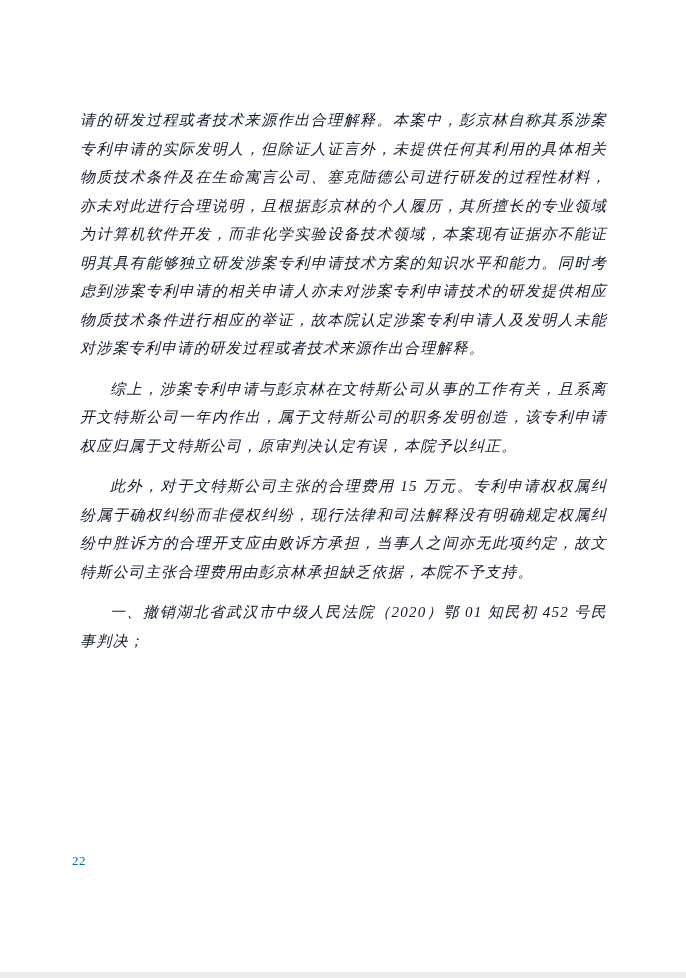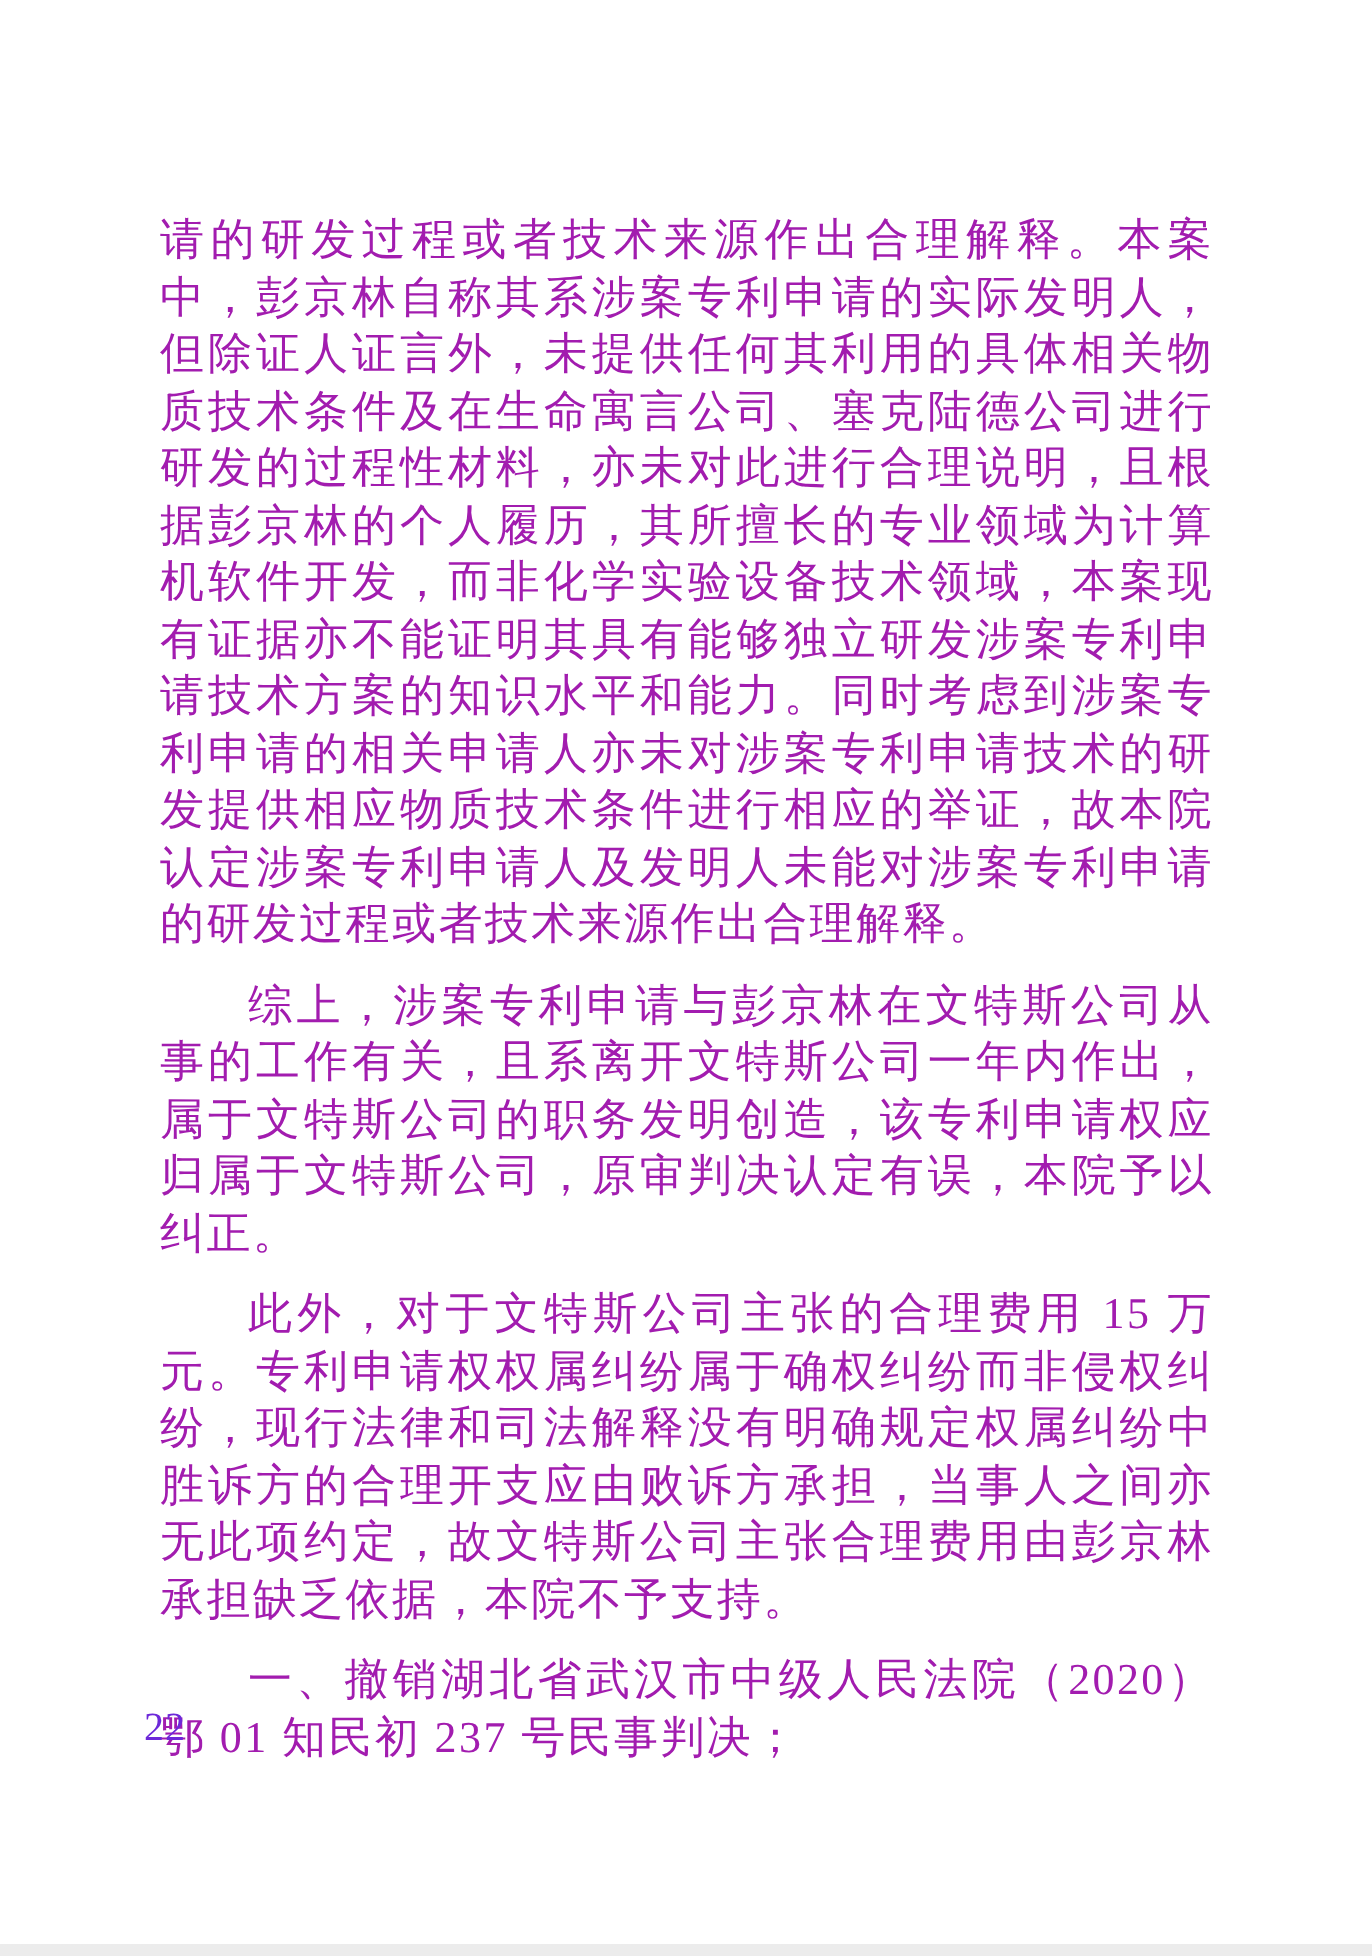--- a/index.html
+++ b/index.html
@@ -24,56 +24,57 @@
     height: 972px;
     background: #ffffff;
   }
   .content {
     position: absolute;
     left: 80px;
     top: 106px;
     width: 527px;
   }
   .para {
-    font-size: 22px;
+    font-size: 15px;
     line-height: 28.5px;
     letter-spacing: 1.2px;
-    color: #a21caf;
+    color: #0f172a;
     text-align: justify;
     text-align-last: left;
     word-break: break-all;
+    font-style: italic;
   }
   .para.indented {
     text-indent: 2em;
     margin-top: 12px;
   }
   .page-number {
     position: absolute;
     left: 72px;
     top: 853px;
-    font-size: 20px;
+    font-size: 13px;
     letter-spacing: 0.5px;
-    color: #6d28d9;
+    color: #0369a1;
   }
   .bottom-strip {
     position: absolute;
     left: 0;
     bottom: 0;
     width: 686px;
     height: 6px;
     background: #ececec;
   }
 </style>
 </head>
 <body>
 
 <div class="viewport">
   <div class="page">
     <div class="content">
       <p class="para">请的研发过程或者技术来源作出合理解释。本案中，彭京林自称其系涉案专利申请的实际发明人，但除证人证言外，未提供任何其利用的具体相关物质技术条件及在生命寓言公司、塞克陆德公司进行研发的过程性材料，亦未对此进行合理说明，且根据彭京林的个人履历，其所擅长的专业领域为计算机软件开发，而非化学实验设备技术领域，本案现有证据亦不能证明其具有能够独立研发涉案专利申请技术方案的知识水平和能力。同时考虑到涉案专利申请的相关申请人亦未对涉案专利申请技术的研发提供相应物质技术条件进行相应的举证，故本院认定涉案专利申请人及发明人未能对涉案专利申请的研发过程或者技术来源作出合理解释。</p>
       <p class="para indented">综上，涉案专利申请与彭京林在文特斯公司从事的工作有关，且系离开文特斯公司一年内作出，属于文特斯公司的职务发明创造，该专利申请权应归属于文特斯公司，原审判决认定有误，本院予以纠正。</p>
       <p class="para indented">此外，对于文特斯公司主张的合理费用 15 万元。专利申请权权属纠纷属于确权纠纷而非侵权纠纷，现行法律和司法解释没有明确规定权属纠纷中胜诉方的合理开支应由败诉方承担，当事人之间亦无此项约定，故文特斯公司主张合理费用由彭京林承担缺乏依据，本院不予支持。</p>
-      <p class="para indented">一、撤销湖北省武汉市中级人民法院（2020）鄂 01 知民初 237 号民事判决；</p>
+      <p class="para indented">一、撤销湖北省武汉市中级人民法院（2020）鄂 01 知民初 452 号民事判决；</p>
     </div>
     <div class="page-number">22</div>
   </div>
   <div class="bottom-strip"></div>
 </div>
 
 </body></html>

